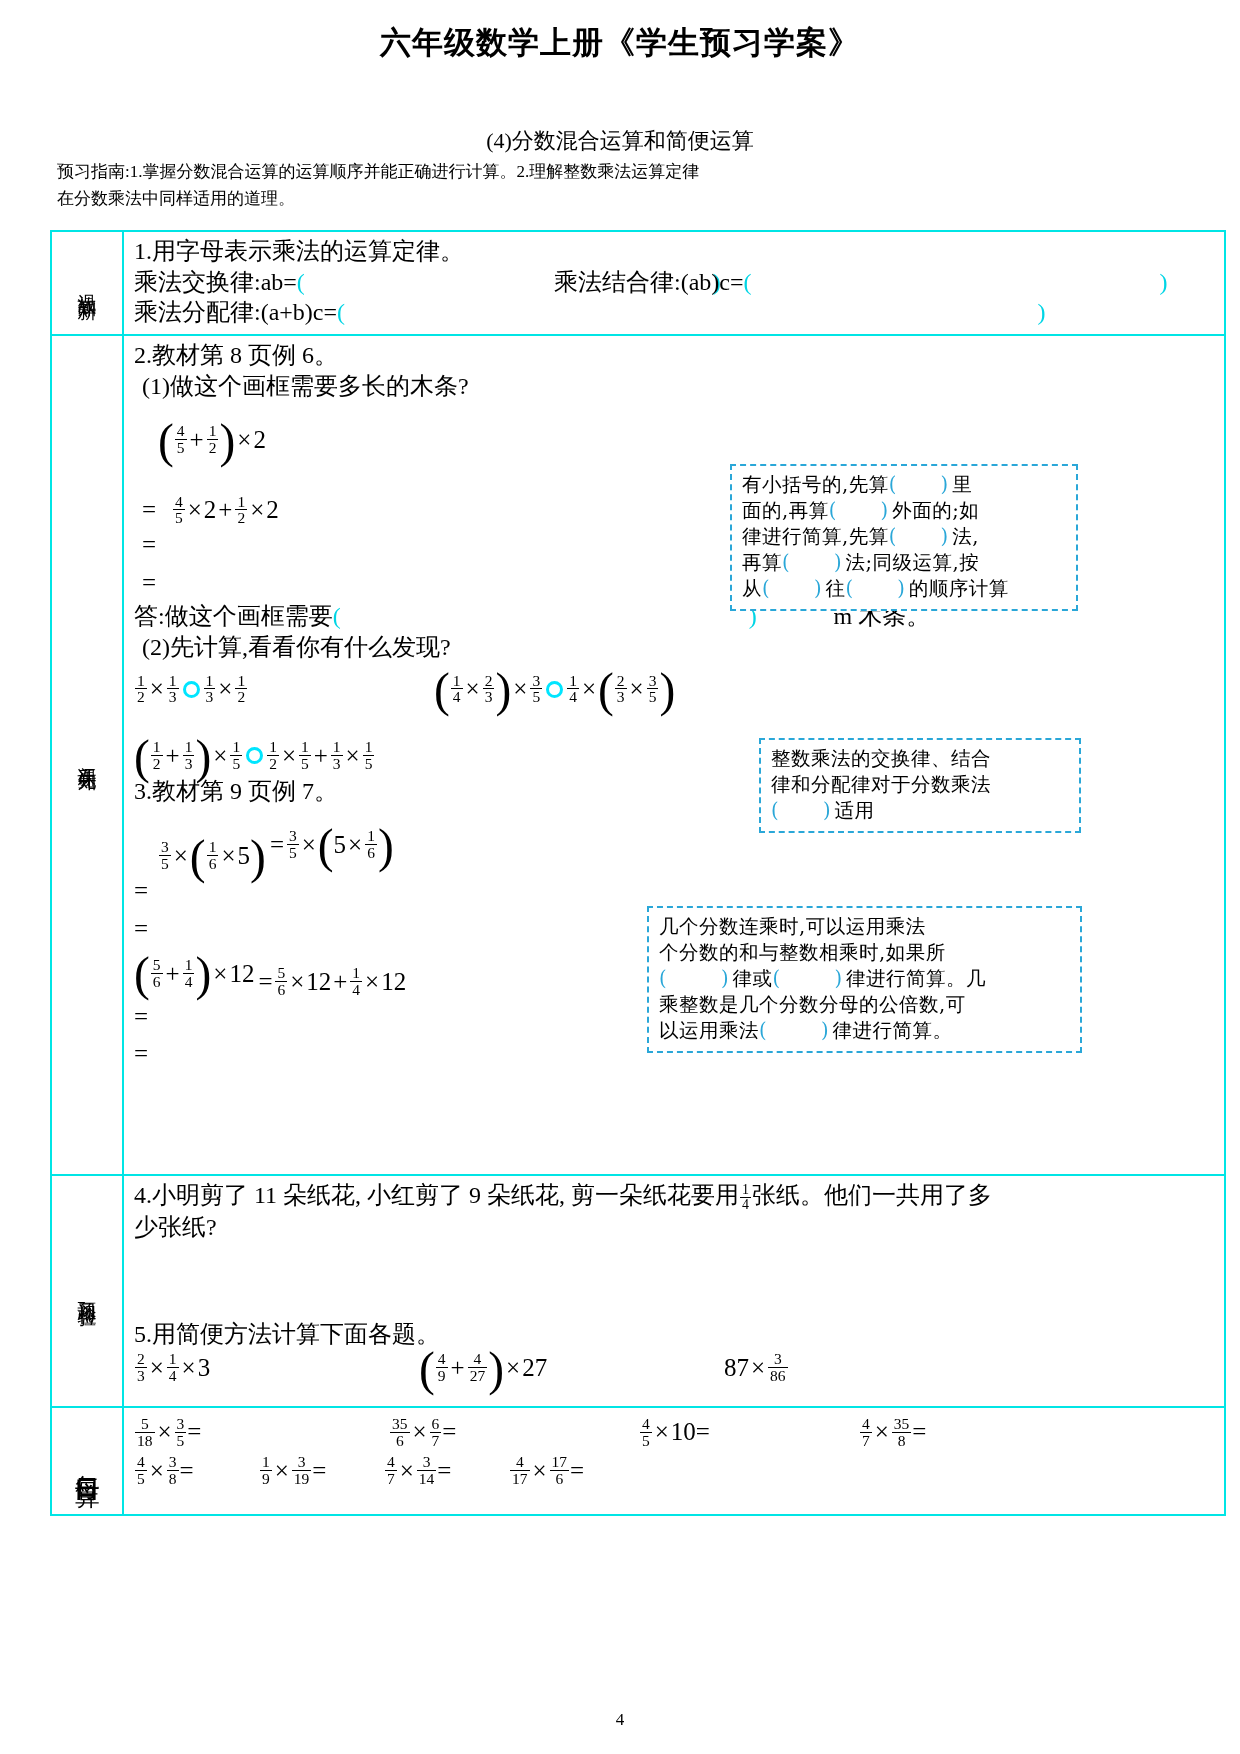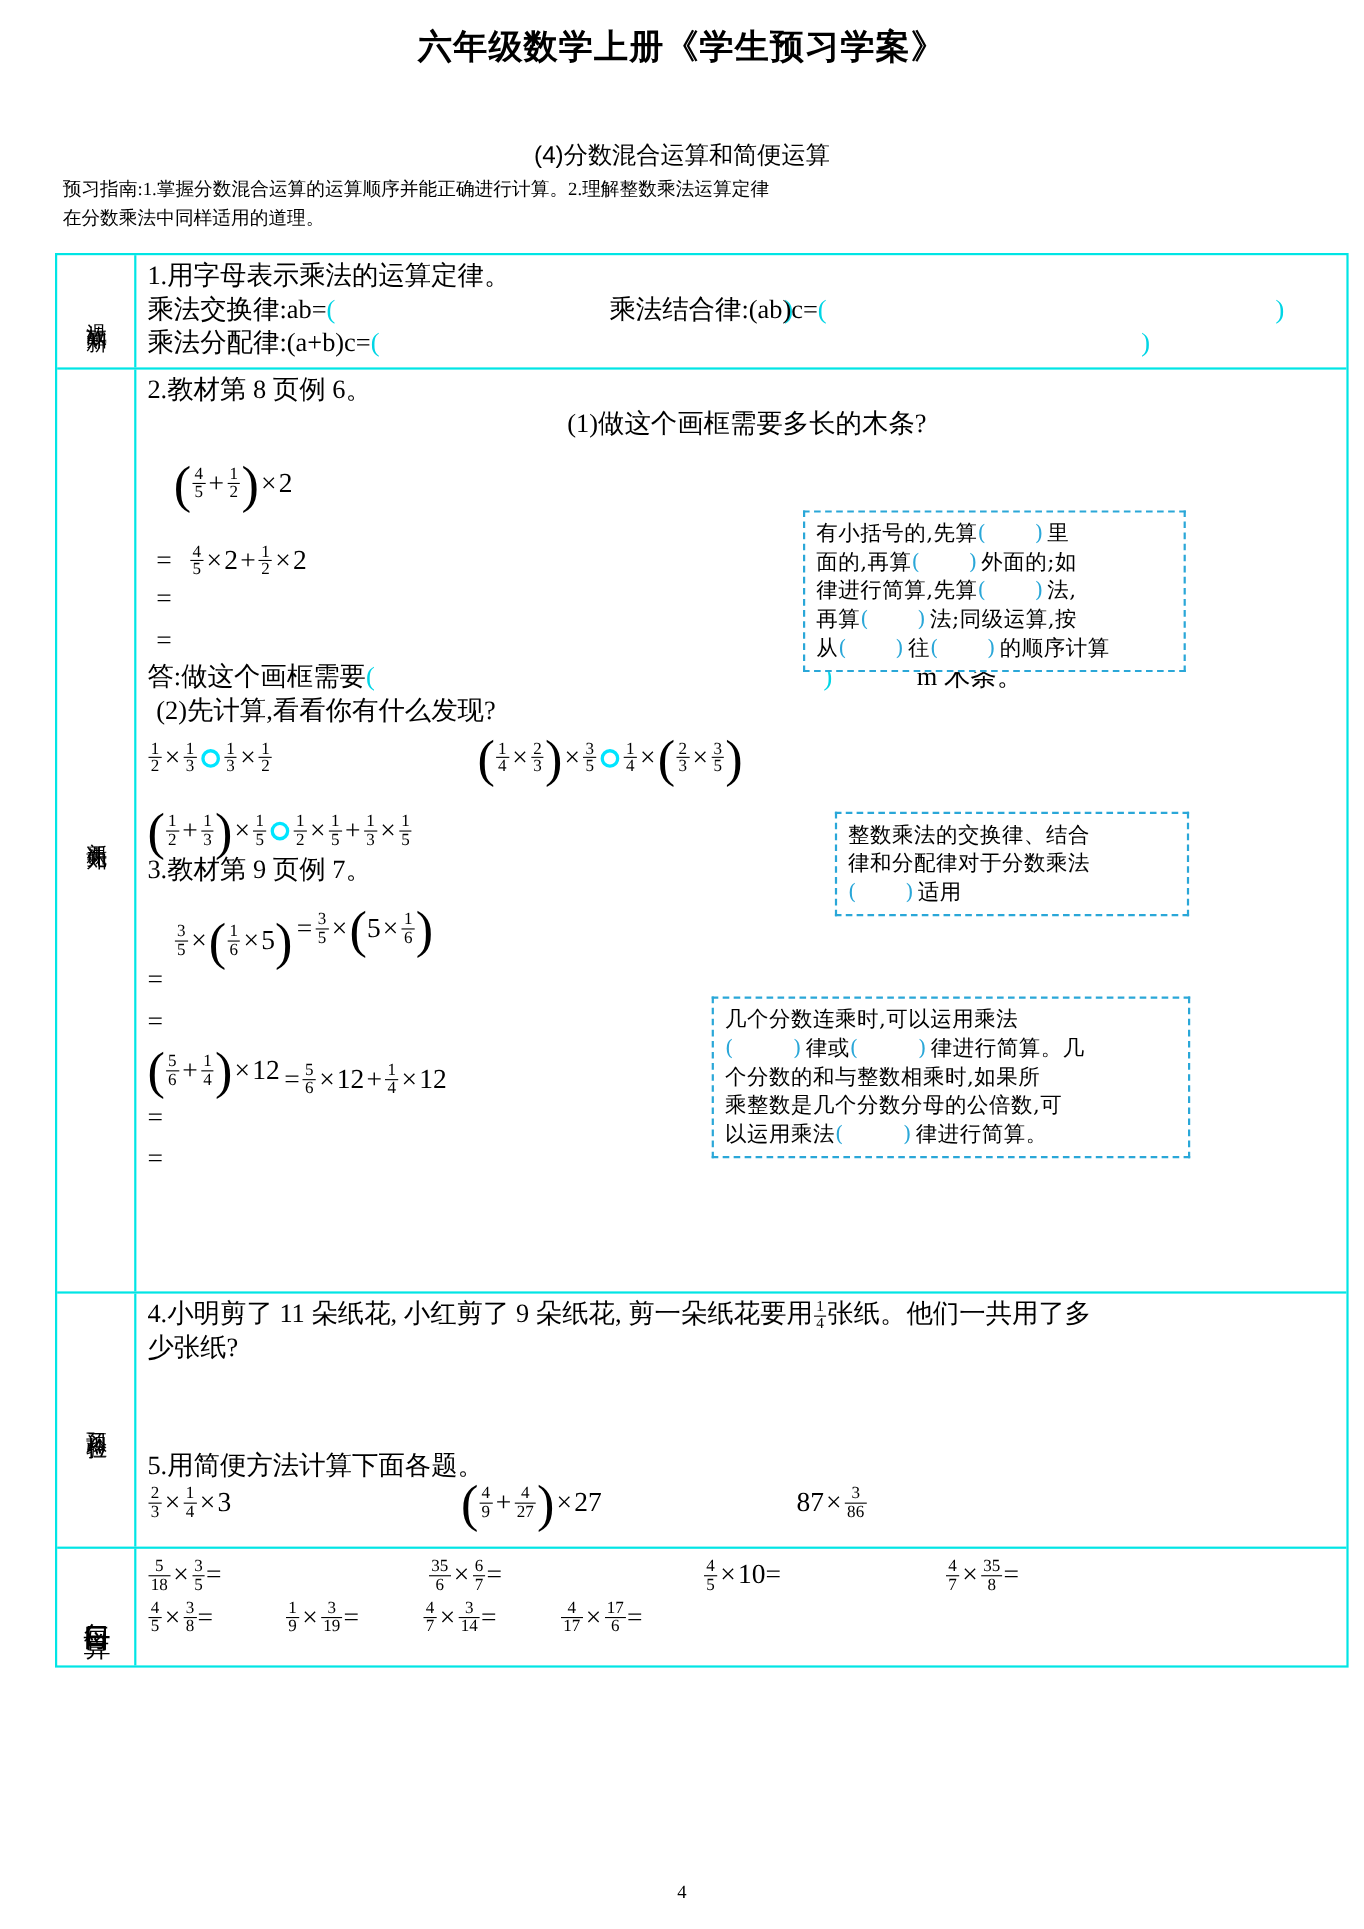--- a/index.html
+++ b/index.html
@@ -28,21 +28,21 @@
     font-size: 31px;
     font-weight: bold;
     letter-spacing: 1px;
     margin: 22px 0 0 0;
     font-family: "DejaVu Sans", "Liberation Sans", sans-serif;
   }
   .sub-title {
     text-align: center;
     font-size: 22px;
     margin: 62px 0 0 0;
-    font-family: Liberation Sans, sans-serif;
+    font-family: Liberation Serif, serif;
   }
   .guide {
     font-size: 17px;
     line-height: 1.22;
     margin: 6px 0 0 0;
     padding: 0 55px 0 57px;
     text-align: left;
   }
   
   .sheet {
@@ -187,21 +187,21 @@
       </div>
     </div>
 
     <div class="row">
       <div class="sidecell">
         <span class="vlabel">新课先知</span>
       </div>
       <div class="bodycell" style="min-height:838px;">
 
         <div class="ln">2.教材第 8 页例 6。</div>
-        <div class="ln" style="padding-left:8px;text-align:center;">(1)做这个画框需要多长的木条?</div>
+        <div class="ln" style="padding-left:8px;">(1)做这个画框需要多长的木条?</div>
 
         <div class="spacer-md"></div>
 
         
         <div class="expr" style="margin-left:24px;">
           <span class="paren">(</span>
           <span class="frac">
               <span class="num">4</span>
               <span class="den">5</span>
             </span>
@@ -442,22 +442,22 @@
         
         <div class="note" style="left:635px; top:402px; width:322px;">
           <div>整数乘法的交换律、结合</div>
           <div>律和分配律对于分数乘法</div>
           <div><span class="blank">(&nbsp;&nbsp;&nbsp;&nbsp;)</span><span>适用</span></div>
         </div>
 
         
         <div class="note" style="left:523px; top:570px; width:435px;">
           <div>几个分数连乘时,可以运用乘法</div>
+          <div>个分数的和与整数相乘时,如果所</div>
           <div><span class="blank">(&nbsp;&nbsp;&nbsp;&nbsp;&nbsp;)</span><span>律或</span><span class="blank">(&nbsp;&nbsp;&nbsp;&nbsp;&nbsp;)</span><span>律进行简算。几</span></div>
-          <div>个分数的和与整数相乘时,如果所</div>
           <div>乘整数是几个分数分母的公倍数,可</div>
           <div><span>以运用乘法</span><span class="blank">(&nbsp;&nbsp;&nbsp;&nbsp;&nbsp;)</span><span>律进行简算。</span></div>
         </div>
 
       </div>
     </div>
 
     <div class="row">
       <div class="sidecell">
         <span class="vlabel">预习检验</span>

